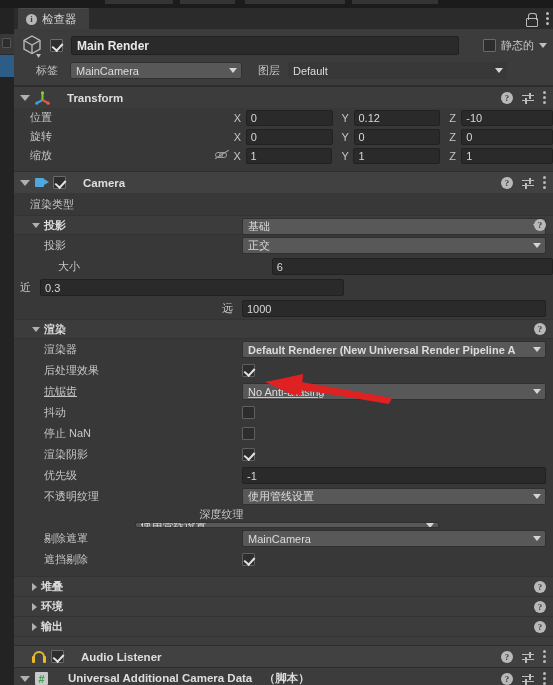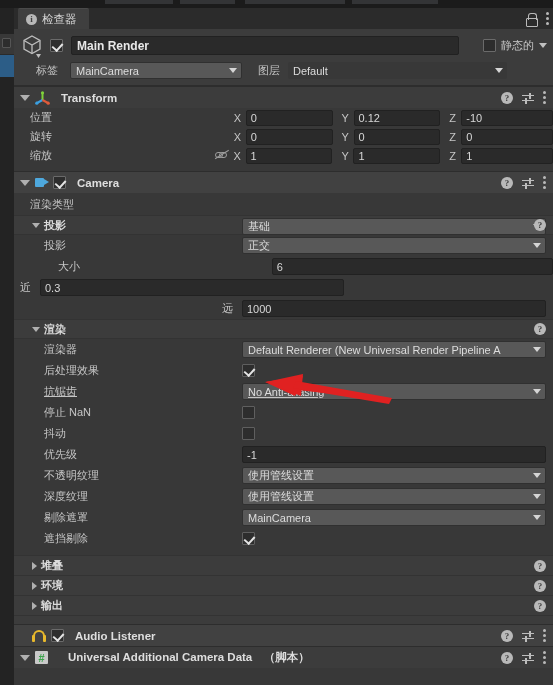--- a/index.html
+++ b/index.html
@@ -80,21 +80,21 @@
     padding: 0 4px 0 5px; color: #dcdcdc; overflow: hidden; white-space: nowrap;
   }
   .dd .txt { overflow: hidden; text-overflow: clip; white-space: nowrap; }
   .dd-arrow { width:0;height:0;border-left:4px solid transparent;border-right:4px solid transparent;border-top:5px solid #d5d5d5; flex:0 0 auto; margin-left:4px; }
 
   
   .comp { background: #383838; border-top: 1px solid #2d2d2d; }
   .comp-head { height: 21px; display: flex; align-items: center; padding-left: 6px; background: #414141; }
   .comp-head.dk { background: #3c3c3c; }
   .foldout { width: 0; height: 0; border-left: 5px solid transparent; border-right: 5px solid transparent; border-top: 6px solid #b0b0b0; margin-right: 5px; flex: 0 0 auto; }
-  .comp-title { font-weight: bold; color: #dedede; font-size: 11.5px; margin-left: 11px; }
+  .comp-title { font-weight: bold; color: #dedede; font-size: 11.5px; margin-left: 17px; }
   .comp-head-right { margin-left: auto; display: flex; align-items: center; gap: 9px; padding-right: 7px; }
   .help-ic {
     width: 12px; height: 12px; border-radius: 50%; background: #b9b9b9;
     color: #414141; font-size: 9px; font-weight: bold; text-align: center; line-height: 12px;
     font-family: "Liberation Serif", serif;
   }
   .pre-ic { width: 12px; height: 12px; position: relative; }
   .pre-ic i { position: absolute; background: #bdbdbd; }
   .pre-ic i.h1 { left:0; top:3px; width:12px; height:1.5px; }
   .pre-ic i.h2 { left:0; top:8px; width:12px; height:1.5px; }
@@ -349,64 +349,68 @@
       <div class="sub-head">
         <span class="fold-sm"></span>
         <span class="sub-title">渲染</span>
         <span class="sub-head-right">
           <span class="help-ic">?</span>
         </span>
       </div>
 
       <div class="row" style="height:21px;">
         <span class="lbl" style="width:222px;padding-left:24px;">渲染器</span>
-        <span class="dd" style="width:304px;">
+        <span class="dd" style="width:304px;font-weight:bold;">
           <span class="txt" style="width:286px;">Default Renderer (New Universal Render Pipeline A</span>
           <span class="dd-arrow"></span>
         </span>
       </div>
 
       <div class="row" style="height:21px;">
         <span class="lbl" style="width:222px;padding-left:24px;">后处理效果</span>
         <span class="chk on"></span>
       </div>
 
       <div class="row" style="height:21px;text-decoration:underline;">
         <span class="lbl" style="width:222px;padding-left:24px;">抗锯齿</span>
         <span class="dd" style="width:304px;">
           <span class="txt">No Anti-aliasing</span>
           <span class="dd-arrow"></span>
         </span>
       </div>
 
       <div class="row" style="height:21px;">
+        <span class="lbl" style="width:222px;padding-left:24px;">抖动</span>
+        <span class="chk"></span>
+      </div>
+
+      <div class="row" style="height:21px;">
         <span class="lbl" style="width:222px;padding-left:24px;">停止 NaN</span>
         <span class="chk"></span>
       </div>
 
       <div class="row" style="height:21px;">
-        <span class="lbl" style="width:222px;padding-left:24px;">抖动</span>
-        <span class="chk"></span>
-      </div>
-
+        <span class="lbl" style="width:222px;padding-left:24px;">渲染阴影</span>
+        <span class="chk on"></span>
+      </div>
 
       <div class="row" style="height:21px;">
         <span class="lbl" style="width:222px;padding-left:24px;">优先级</span>
         <span class="num" style="width:304px;height:17px;">-1</span>
       </div>
 
       <div class="row" style="height:21px;">
         <span class="lbl" style="width:222px;padding-left:24px;">不透明纹理</span>
         <span class="dd" style="width:304px;">
           <span class="txt">使用管线设置</span>
           <span class="dd-arrow"></span>
         </span>
       </div>
 
-      <div class="row" style="height:21px;">
+      <div class="row" style="height:21px;flex-direction:column;">
         <span class="lbl" style="width:222px;padding-left:24px;">深度纹理</span>
         <span class="dd" style="width:304px;">
           <span class="txt">使用管线设置</span>
           <span class="dd-arrow"></span>
         </span>
       </div>
 
       <div class="row" style="height:21px;">
         <span class="lbl" style="width:222px;padding-left:24px;">剔除遮罩</span>
         <span class="dd" style="width:304px;">

